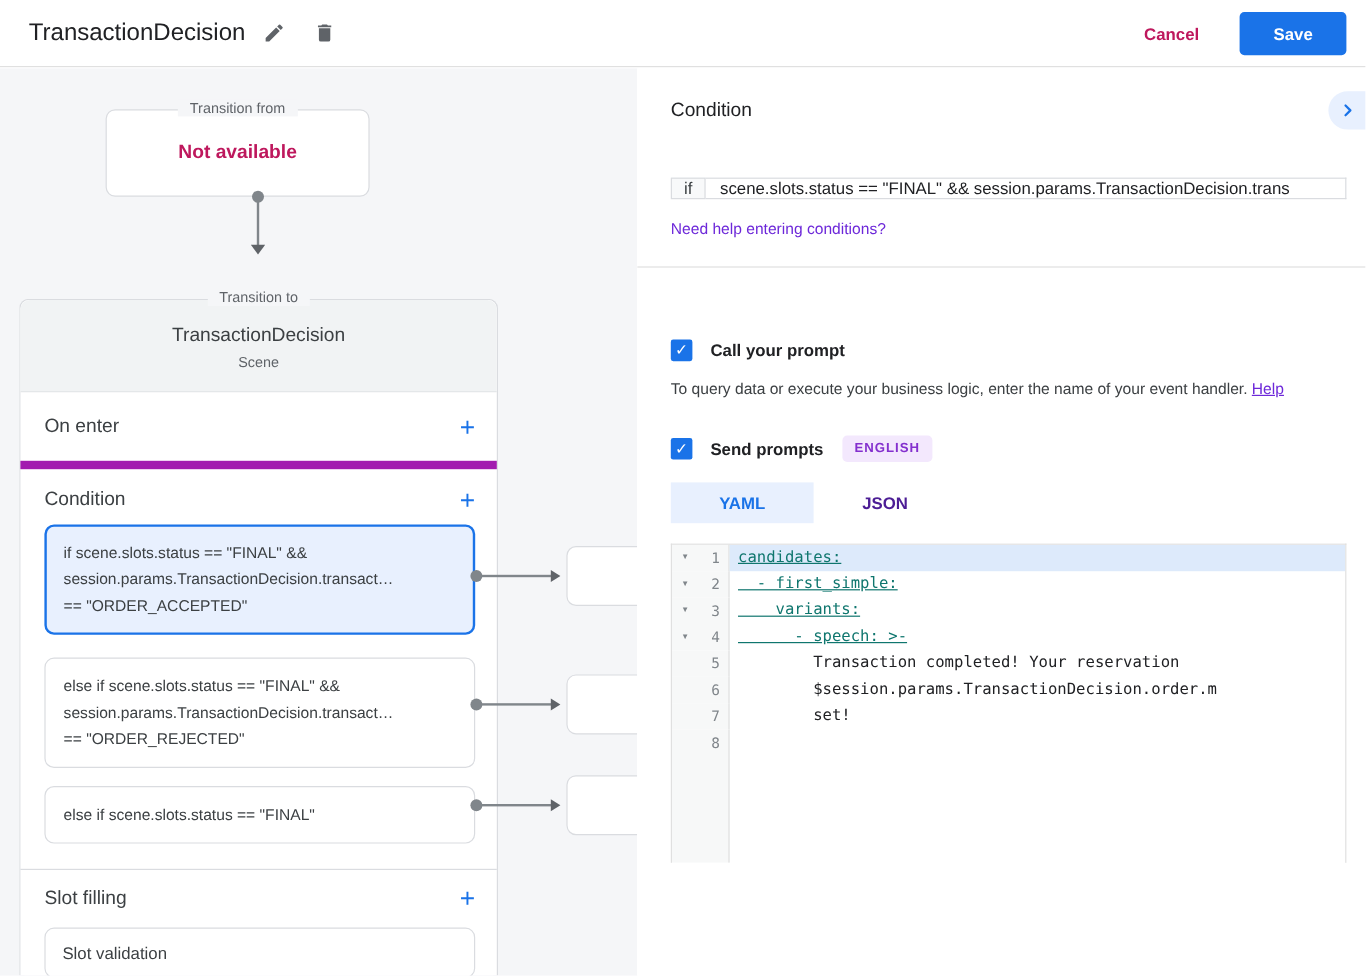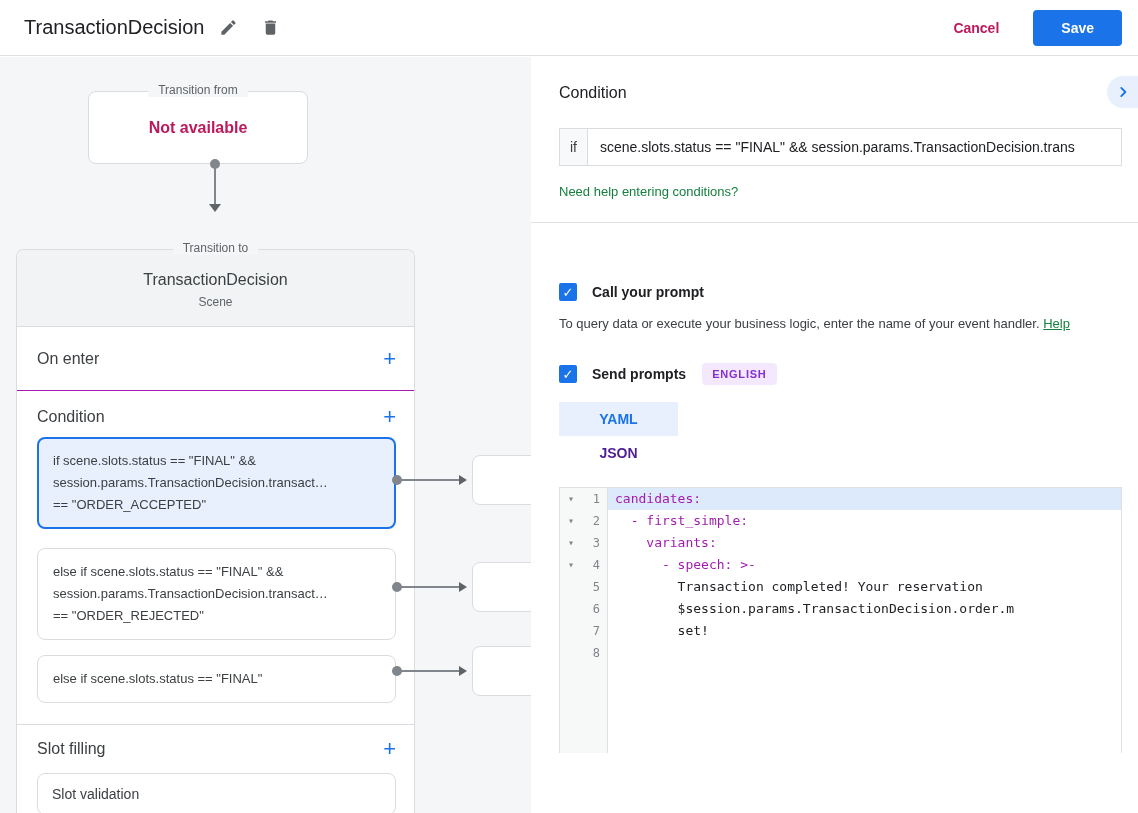--- a/index.html
+++ b/index.html
@@ -36,21 +36,21 @@
   .target-box { position:absolute; left:472px; width:100px; height:50px; background:#fff;
     border:1px solid #dadce0; border-radius:8px; }
 
   .scene-card { position:absolute; left:16px; top:192px; width:399px; height:calc(100% - 192px);
     background:#fff; border:1px solid #dadce0; border-bottom:none; border-radius:8px 8px 0 0; }
   .scene-head { background:#f1f3f4; border-bottom:1px solid #dadce0; border-radius:8px 8px 0 0;
     text-align:center; padding:21px 10px 17px; }
   .scene-name { font-size:16px; color:#3c4043; }
   .scene-type { font-size:12px; color:#5f6368; margin-top:6px; }
   .section-row { display:flex; align-items:center; justify-content:space-between; padding:0 18px 0 20px; }
-  .row-onenter { height:64px; border-bottom:1px solid #a21caf; }
+  .row-onenter { height:64px; border-bottom:7px solid #a21caf; }
   .row-condition { height:46px; padding-top:6px; }
   .row-slot { height:48px; }
   .section-label { font-size:16px; color:#3c4043; }
   .plus { color:#1a73e8; font-size:22px; font-weight:300; line-height:22px; cursor:pointer; background:none; border:none; }
   .cond-card { margin:0 18px 0 20px; border:1px solid #dadce0; border-radius:8px; background:#fff;
     padding:12px 15px; font-size:13px; line-height:22px; color:#3c4043; cursor:pointer; }
   .cond-card.selected { border:2px solid #1a73e8; background:#e8f0fe; padding:11px 14px; }
   .cond-line { display:block; white-space:nowrap; overflow:hidden; }
   .card-gap1 { margin-bottom:19px; }
   .card-gap2 { margin-bottom:15px; }
@@ -58,55 +58,55 @@
   .slot-card { margin:0 18px 0 20px; border:1px solid #dadce0; border-radius:8px; background:#fff;
     padding:12px 14px; font-size:14px; color:#3c4043; cursor:pointer; }
 
   
   .panel { position:absolute; top:57px; left:531px; right:0; bottom:0; background:#fff; overflow:hidden; }
   .sec1 { padding:27px 16px 22px 28px; border-bottom:1px solid #e0e0e0; position:relative; }
   .panel-h { font-size:16px; color:#202124; }
   .chevron-btn { position:absolute; right:0; top:19px; width:31px; height:32px; background:#e8f0fe;
     border:none; border-radius:16px 0 0 16px; cursor:pointer; display:flex; align-items:center;
     justify-content:center; }
-  .if-row { display:flex; margin-top:26px; height:38px; }
+  .if-row { display:flex; margin-top:26px; height:38px;align-items:flex-end; }
   .if-label { width:29px; border:1px solid #dadce0; background:#f8f9fa; display:flex; align-items:center;
     justify-content:center; font-size:14px; color:#3c4043; }
   .cond-input { flex:1; border:1px solid #dadce0; border-left:none; display:flex; align-items:center;
     padding:0 12px; font-size:14px; color:#202124; white-space:nowrap; overflow:hidden; cursor:text; }
-  .link { color:#15803d; font-size:13px; text-decoration:none; cursor:pointer; }
+  .link { color:#6d28d9; font-size:13px; text-decoration:none; cursor:pointer; }
   .help-row { margin-top:16px; }
   .sec2 { padding:31px 16px 0 28px; }
   .check-row { display:flex; align-items:center; margin-top:29px; }
   .checkbox { width:18px; height:18px; background:#1a73e8; border-radius:2px; display:flex;
     align-items:center; justify-content:center; cursor:pointer; flex:none; }
   .check-label { font-size:14px; font-weight:700; color:#202124; margin-left:15px; }
   .desc { font-size:13px; color:#3c4043; margin-top:13px; line-height:19px; max-width:575px; }
   .desc .link { text-decoration:underline; }
   .text-input { margin-top:13px; height:37px; border:1px solid #dadce0; border-radius:4px;
     display:flex; align-items:center; padding:0 12px; font-size:14px; color:#202124; cursor:text; }
   .caret { display:inline-block; width:1.5px; height:17px; background:#202124; margin-left:1px; }
   .badge { background:#f3e8fd; color:#8430ce; font-size:11px; font-weight:700; letter-spacing:.8px;
     padding:5px 10px; border-radius:4px; margin-left:16px; }
   .prompts-row { margin-top:30px; }
-  .tabs { display:flex; margin-top:17px;flex-direction:column; }
+  .tabs { display:flex; margin-top:17px; }
   .tab { width:119px; height:34px; display:flex; align-items:center; justify-content:center;
     font-size:14px; font-weight:700; color:#4c1d95; cursor:pointer; }
   .tab.active { background:#e8f0fe; color:#1a73e8; }
 
   
   .editor { margin-top:17px; margin-right:0; border:1px solid #e0e0e0; border-bottom:none;
     height:266px; display:flex; flex-direction:column; overflow:hidden;
     font-family:"DejaVu Sans Mono","Liberation Mono",monospace; font-size:13px; }
   .ed-row { display:flex; height:22px; line-height:22px; flex:none; }
   .gutter { width:48px; flex:none; background:#f7f8f8; border-right:1px solid #e0e0e0; display:flex; }
   .fold { width:22px; text-align:center; color:#80868b; font-size:10px; cursor:pointer; }
   .lnum { flex:1; text-align:right; padding-right:7px; color:#80868b; font-size:12px; }
   .code { flex:1; white-space:pre; padding-left:7px; overflow:hidden; cursor:text; }
-  .code.key { color:#a21caf; }
+  .code.key { color:#0f766e;text-decoration:underline; }
   .code.plain { color:#202124; }
   .ed-row.hl .code { background:#ddeafb; }
   .ed-fill { flex:1; display:flex; }
   .ed-fill .gutter { border-right:1px solid #e0e0e0; }
 </style>
 </head>
 <body>
 
 <div class="topbar">
   <span class="title">TransactionDecision</span>

